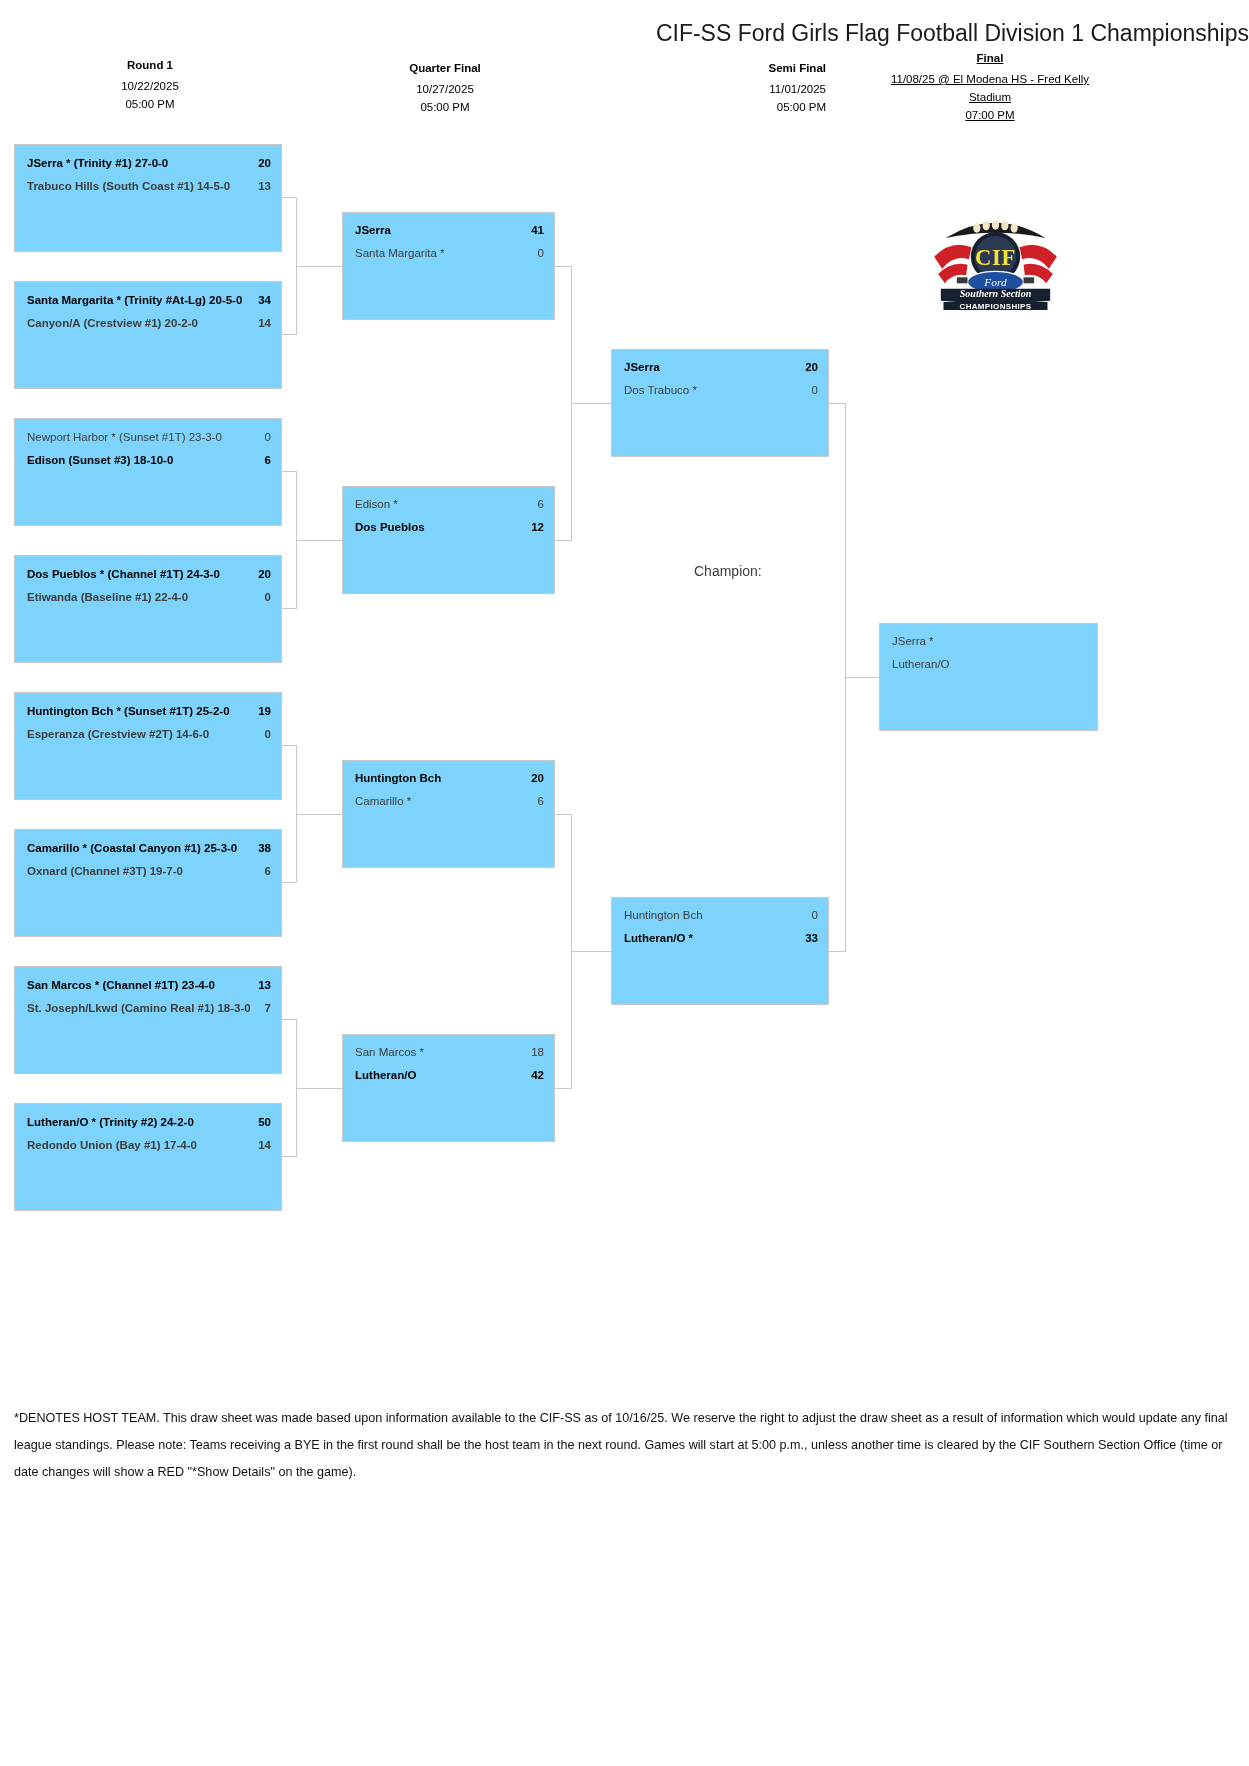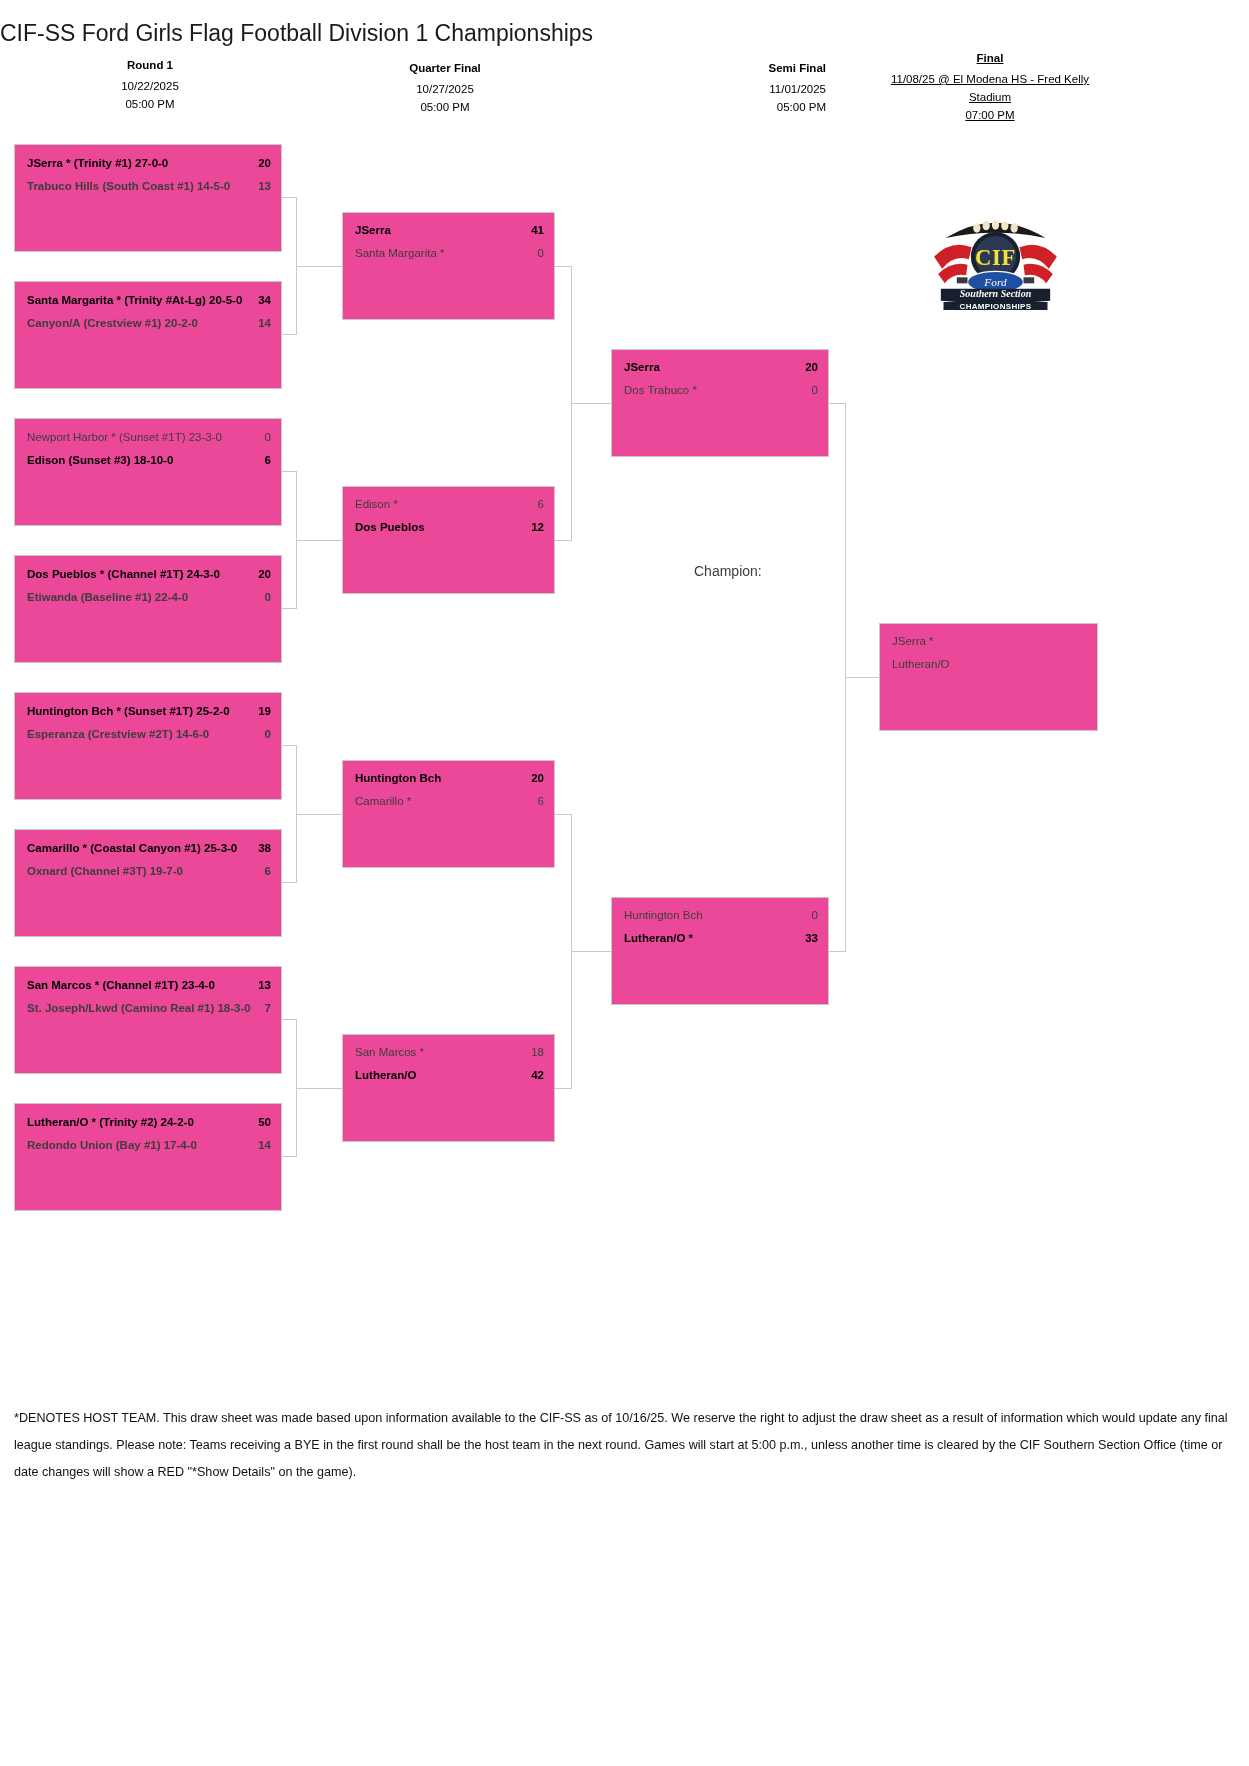--- a/index.html
+++ b/index.html
@@ -16,21 +16,21 @@
     color: #000000;
     overflow: hidden;
   }
 
   
   #page-title {
     position: absolute;
     top: 20px;
     left: 0;
     width: 1249px;
-    text-align: left;
+    text-align: right;
     font-size: 23px;
     font-weight: 400;
     letter-spacing: 0px;
     color: #1a1a1a;
   }
 
   
   .round-header {
     position: absolute;
     text-align: center;
@@ -49,21 +49,21 @@
   }
 
   #rh-round1   { left: 55px;  width: 190px; top: 56px; }
   #rh-quarter  { left: 350px; width: 190px; top: 59px; }
   #rh-semi     { left: 636px; width: 190px; top: 59px; text-align: right; }
   #rh-final    { left: 880px; width: 220px; top: 49px; text-decoration: underline; }
 
   
   .game {
     position: absolute;
-    background: #ec4899;
+    background: #7dd3fc;
     border: 1px solid #c9c9c9;
     box-shadow: 0 0 0 0 transparent;
   }
   .game .team {
     position: absolute;
     left: 12px;
     right: 10px;
     height: 16px;
     font-size: 11.5px;
     white-space: nowrap;

